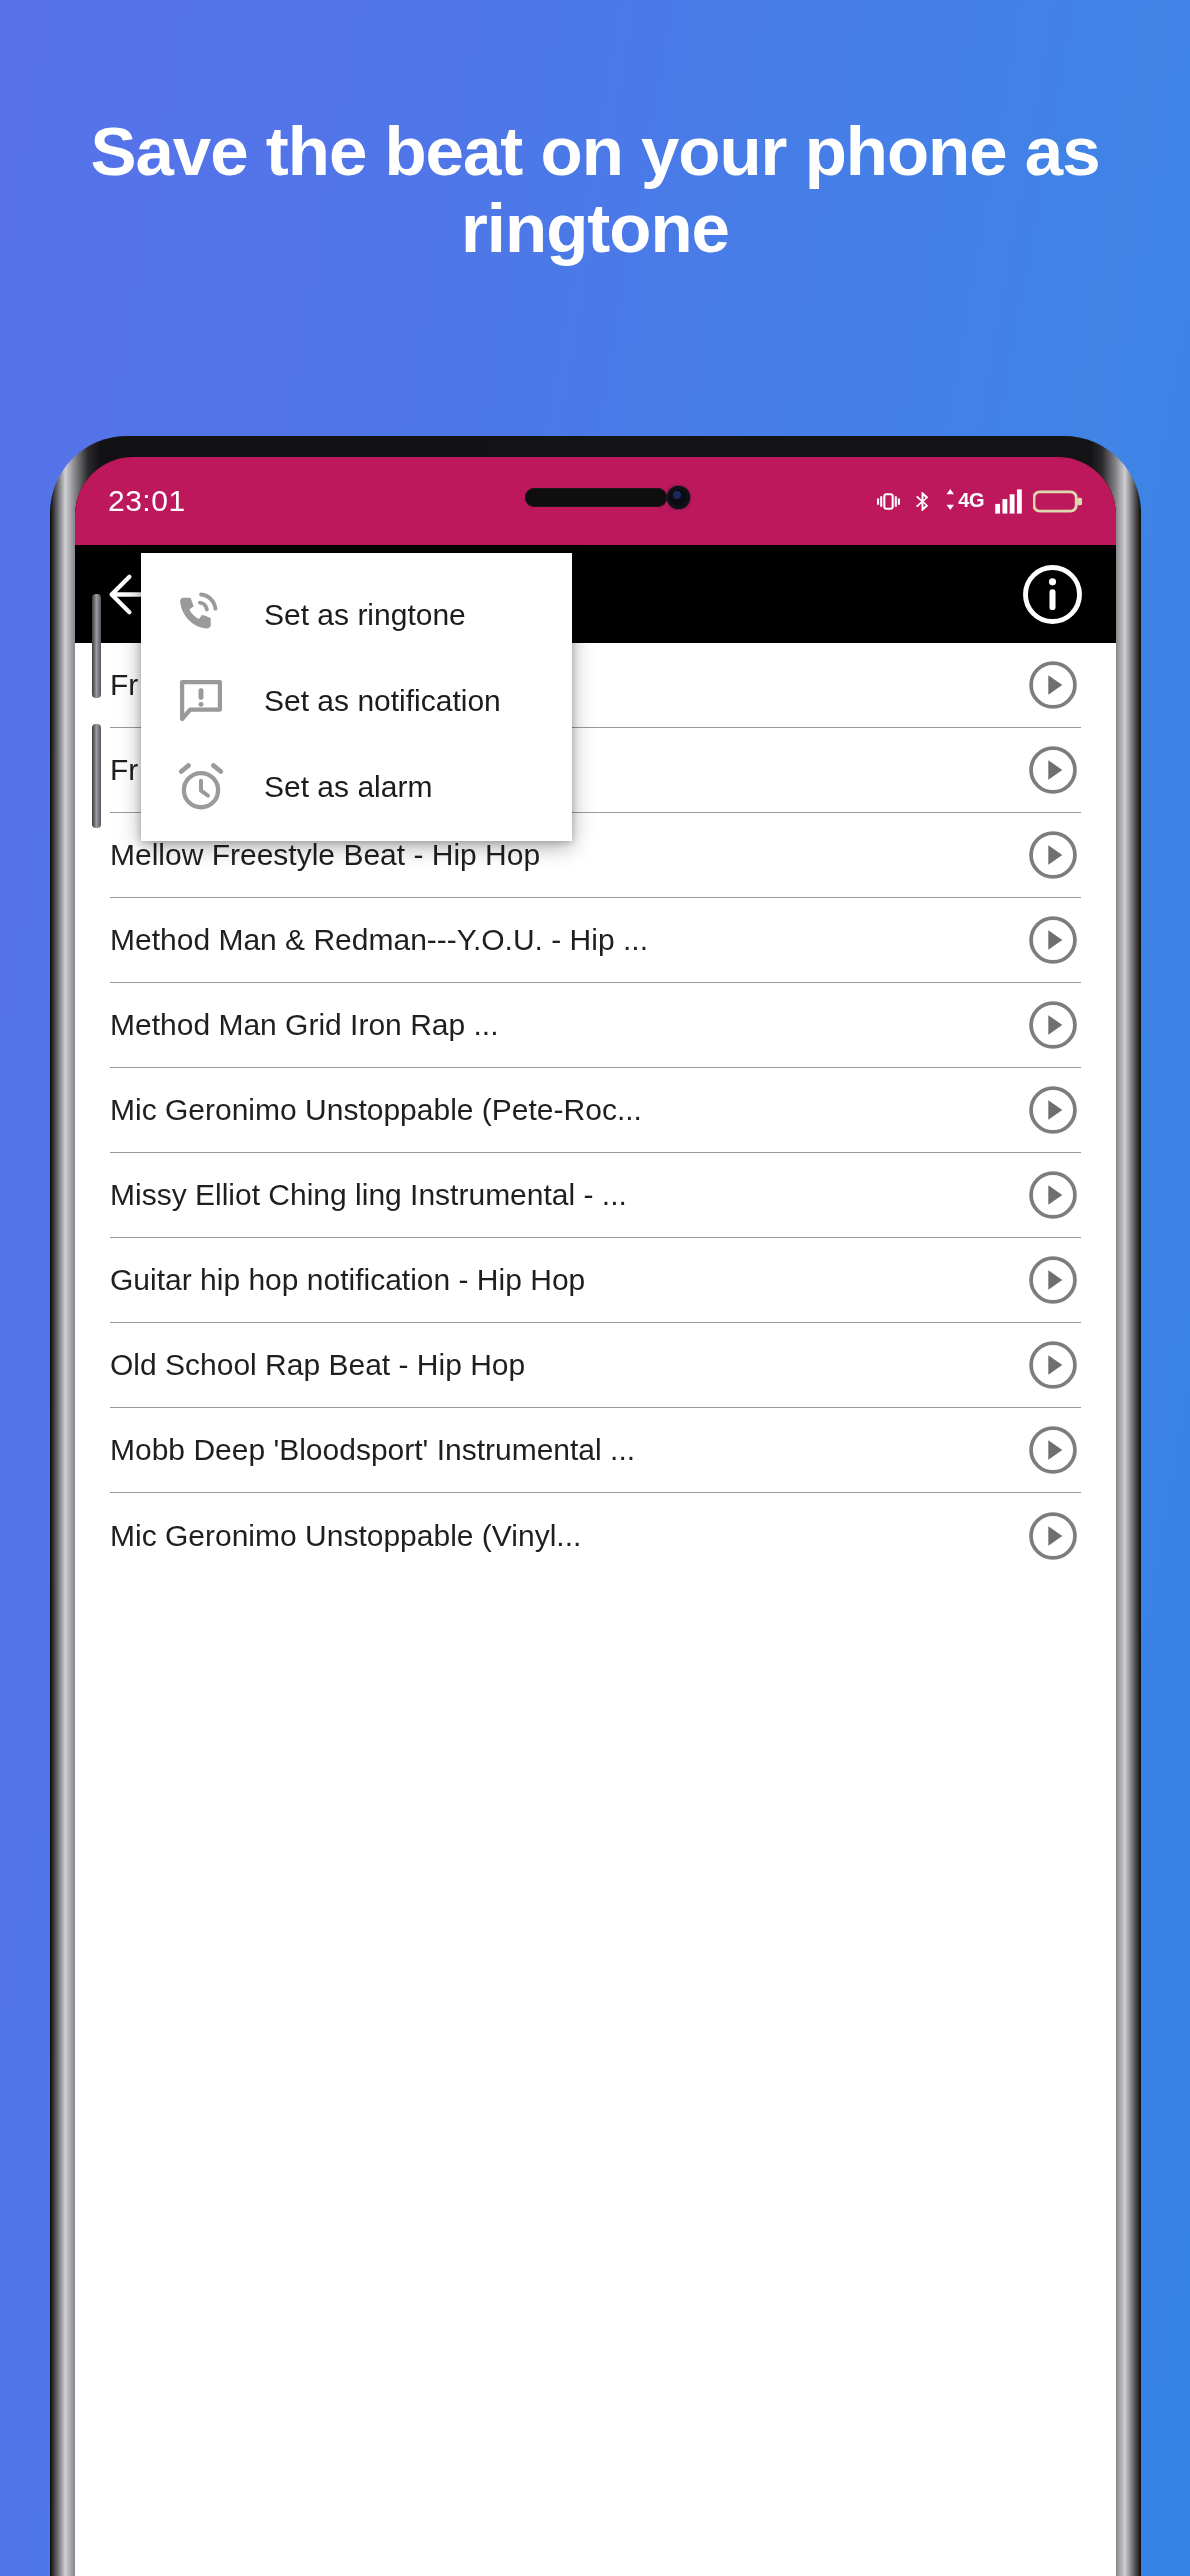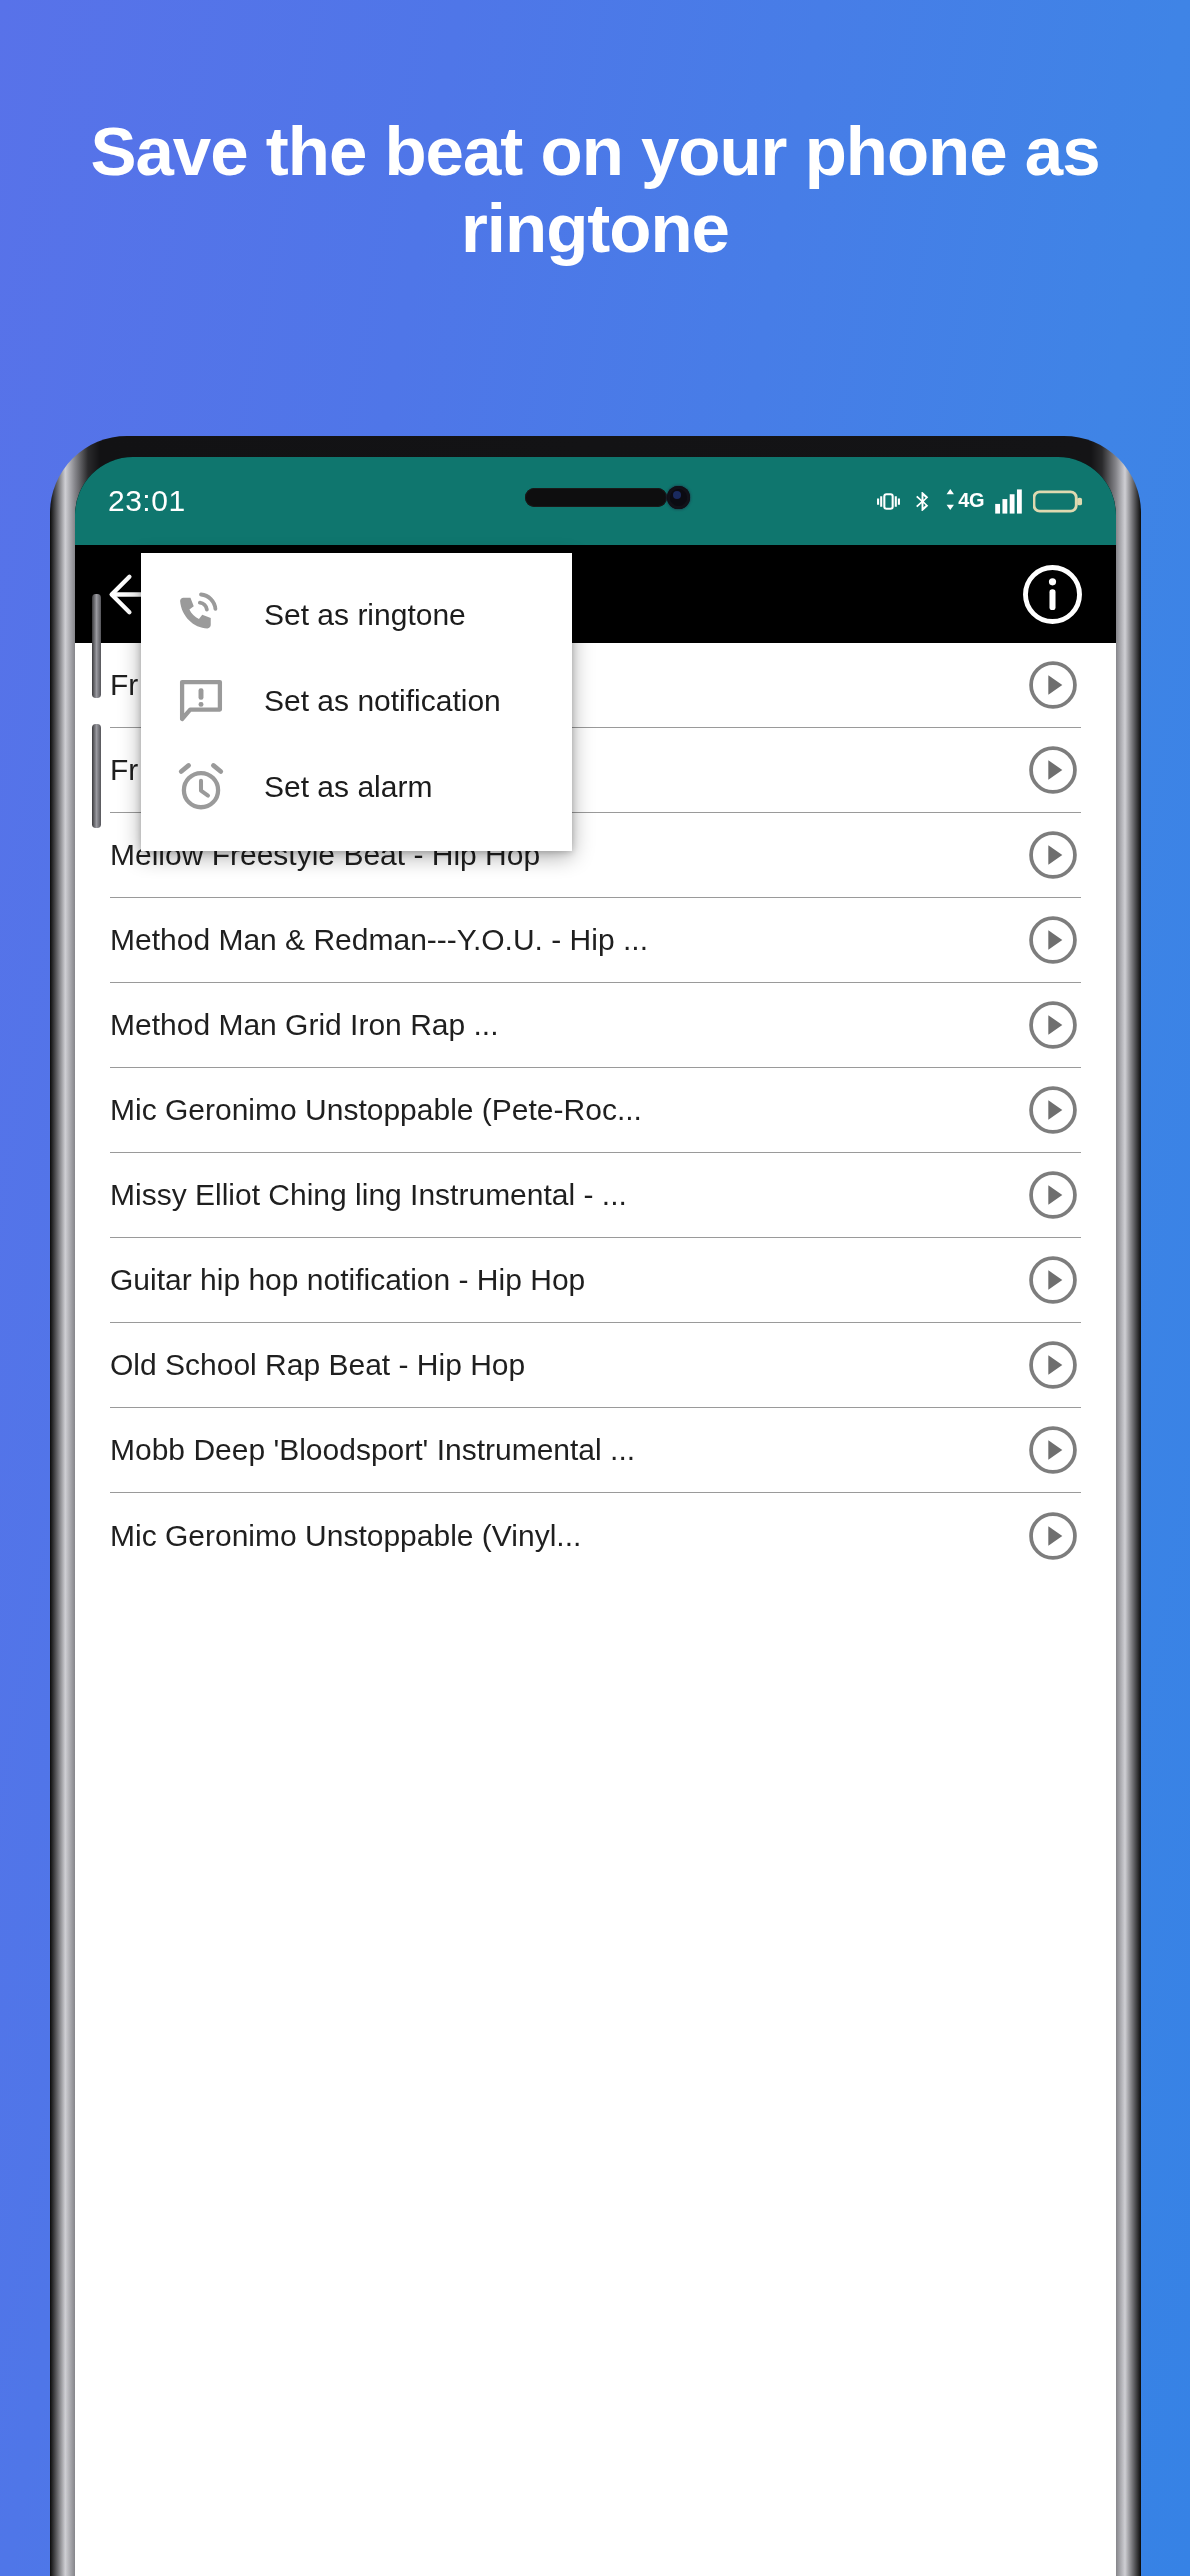--- a/index.html
+++ b/index.html
@@ -34,21 +34,21 @@
     overflow:hidden;
   }
   
   .btn-side { position:absolute; background:linear-gradient(90deg,#3a3a3d,#9a9aa0,#55555a); border-radius:3.8px; }
   .btn-vol-up   { left:42px;  top:158px; width:8.6px;  height:104px; }
   .btn-vol-down { left:42px;  top:288px; width:8.6px;  height:104px; }
 
   
   .statusbar {
     position:absolute; left:0; top:0; width:1041px; height:88px;
-    background:#0f766e; color:#fff;
+    background:#be185d; color:#fff;
     display:flex; align-items:center; justify-content:space-between;
     padding:0 33px;
   }
   .clock { font-size:30px; letter-spacing:0.5px; }
   .status-icons { display:flex; align-items:center; gap:10px; }
   .status-icons svg { display:block; }
   .netlabel { font-size:20px; font-weight:bold; letter-spacing:-0.5px; }
 
   
   .earpiece {
@@ -89,21 +89,21 @@
     overflow:hidden; text-overflow:clip; font-weight:400;
   }
   .play-btn { flex:0 0 auto; }
   .play-btn svg { display:block; }
 
   
   .popup {
     position:absolute; left:66px; top:96px;
     width:431px; background:#ffffff;
     box-shadow:0 5.8px 21px rgba(0,0,0,0.33), 0 1.9px 6.7px rgba(0,0,0,0.22);
-    padding:19px 0 21px 0;
+    padding:19px 0 11px 0;
     z-index:40;
   }
   .menu-item {
     display:flex; align-items:center; height:86px; padding:0 33px; gap:36px;
   }
   .menu-item svg { display:block; flex:0 0 auto; }
   .menu-label { font-size:30px; color:#1c1c1c; }
 </style>
 </head>
 <body>

